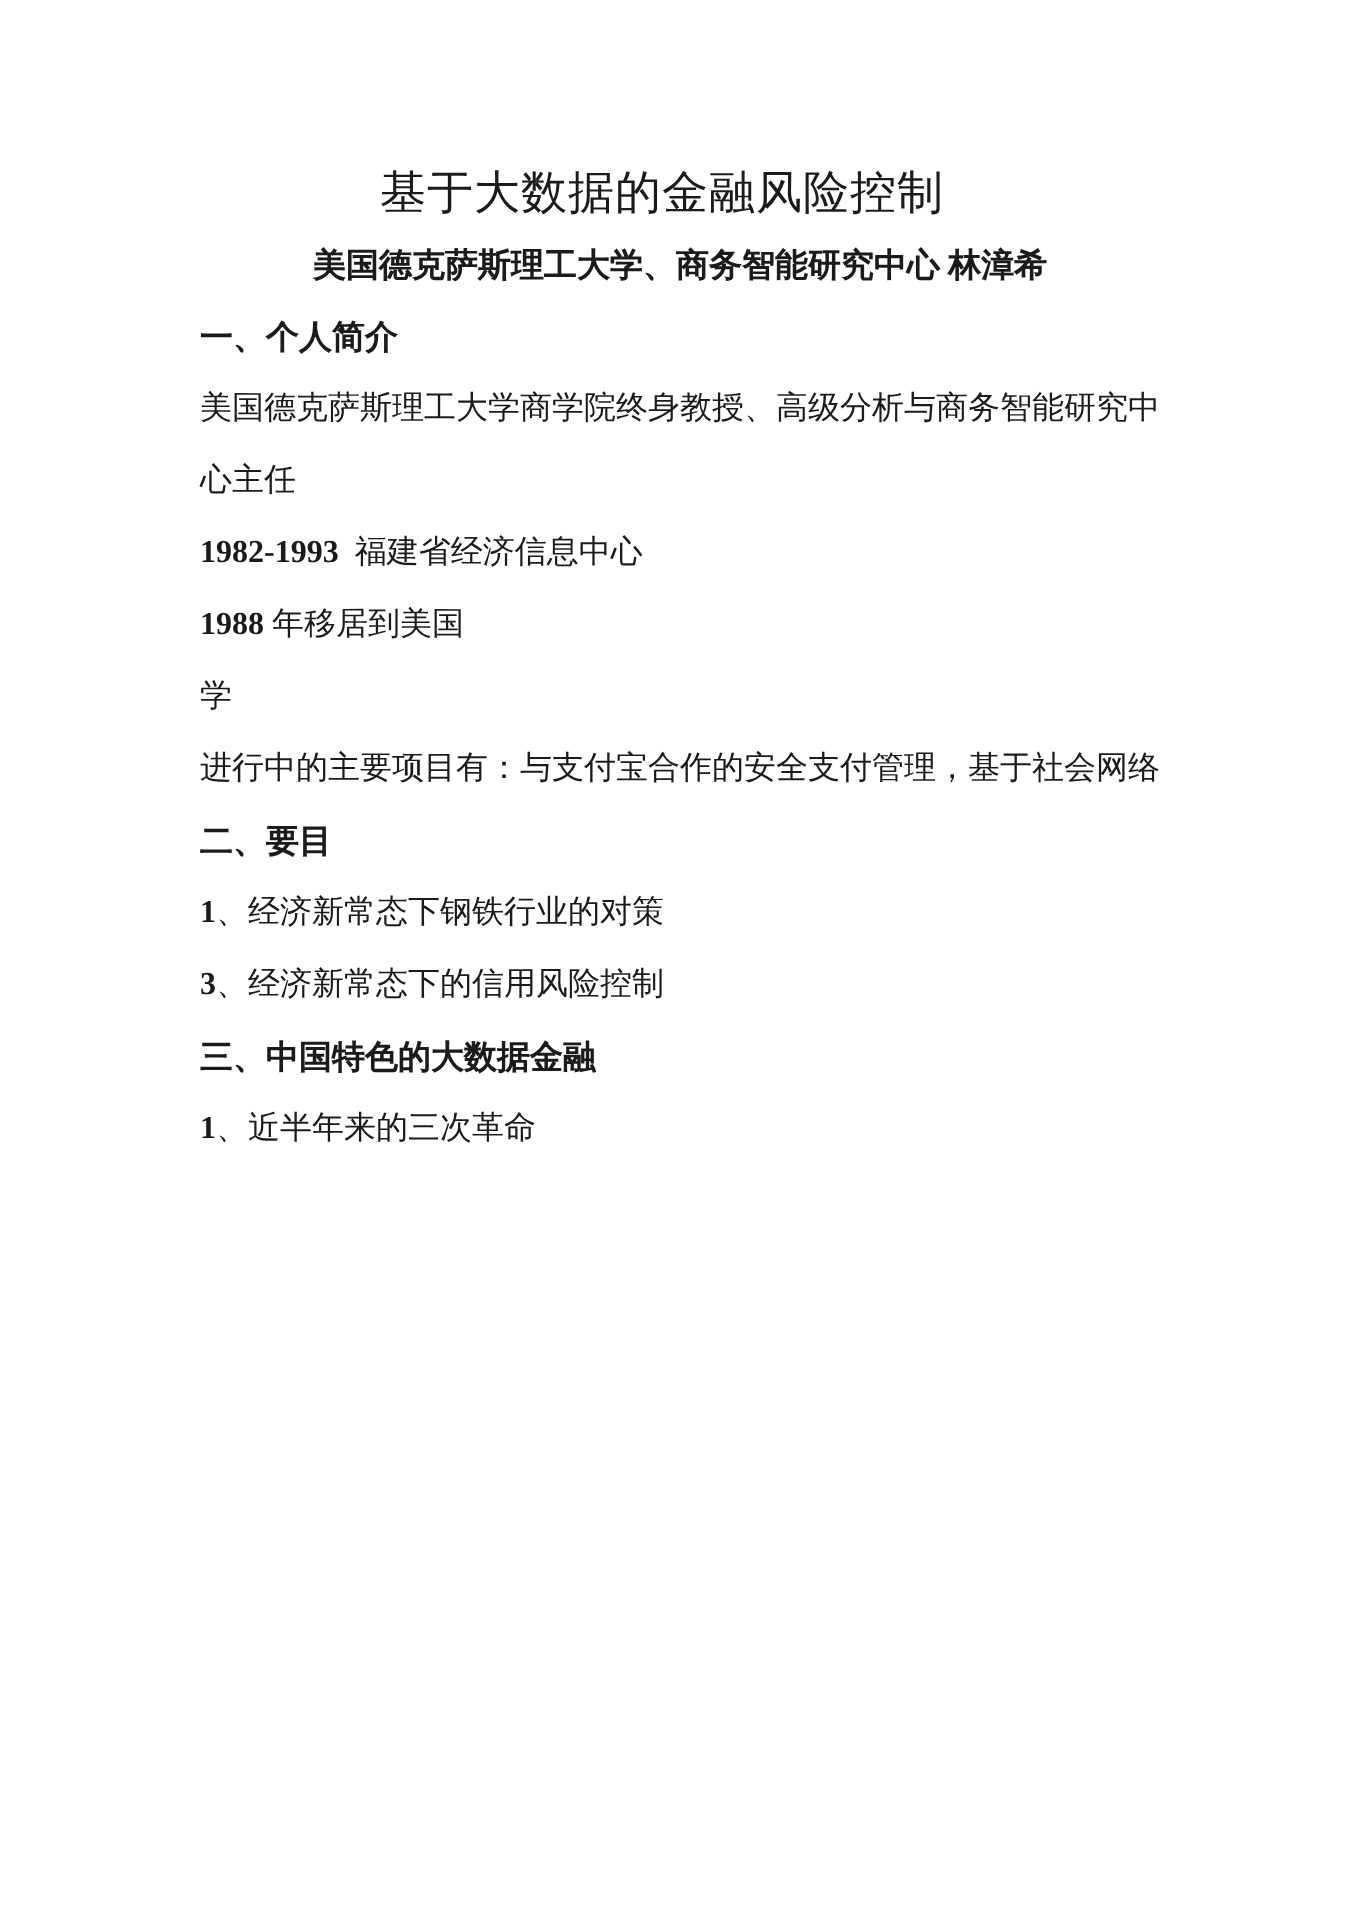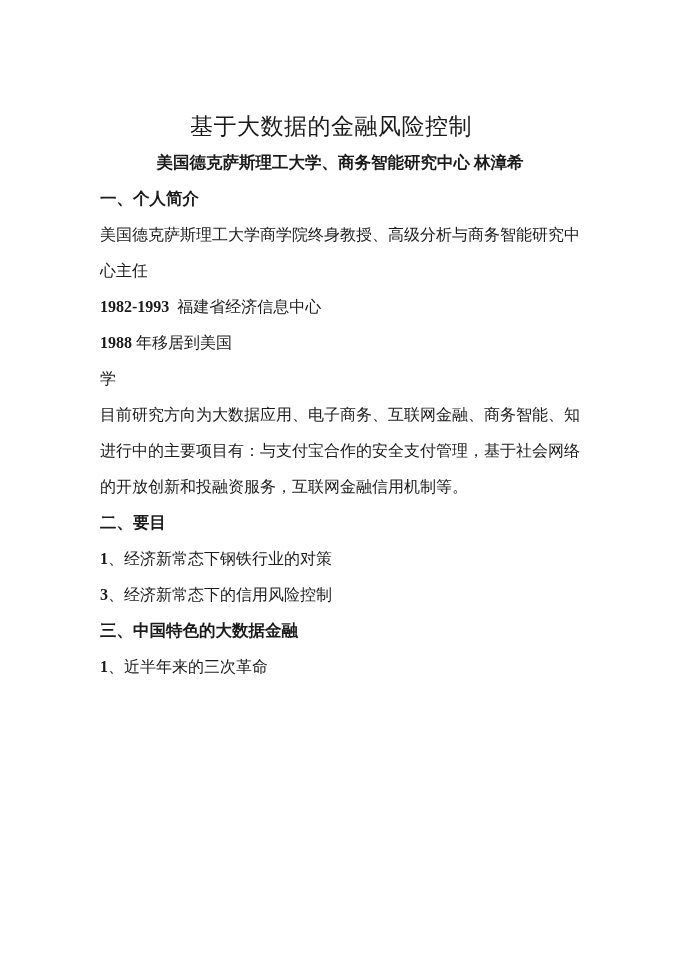--- a/index.html
+++ b/index.html
@@ -6,21 +6,21 @@
   .page {
     position: relative;
     width: 680px;
     height: 962px;
     background: #ffffff;
     overflow: hidden;
     color: #1b1b1b;
     font-family: "Liberation Sans", "DejaVu Sans", sans-serif;
   }
   .content {
-    padding: 109px 100px 0 100px; 
+    padding: 79px 100px 0 100px; 
   }
   .ln {
     line-height: 36px;
     font-size: 16px;
     white-space: nowrap;
     font-family: Liberation Serif, serif;
   }
   .title {
     font-family: "Liberation Serif", "DejaVu Serif", serif;
     font-size: 23px;
@@ -57,24 +57,22 @@
 
     <div class="ln j">美国德克萨斯理工大学商学院终身教授、高级分析与商务智能研究中</div>
     <div class="ln">心主任</div>
 
     <div class="ln"><b>1982-1993</b><span>&nbsp; 福建省经济信息中心</span></div>
 
     <div class="ln"><b>1988</b><span> 年移居到美国</span></div>
 
     <div class="ln">学</div>
 
-    <div class="ln j">目前研究方向为大数据应用、电子商务、互联网金融、商务智能、知</div>
 
     <div class="ln j">进行中的主要项目有：与支付宝合作的安全支付管理，基于社会网络</div>
-    <div class="ln">的开放创新和投融资服务，互联网金融信用机制等。</div>
 
     <div class="ln h">二、要目</div>
 
     <div class="ln"><b>1</b><span>、经济新常态下钢铁行业的对策</span></div>
 
 
     <div class="ln"><b>3</b><span>、经济新常态下的信用风险控制</span></div>
 
     <div class="ln h">三、中国特色的大数据金融</div>
 

